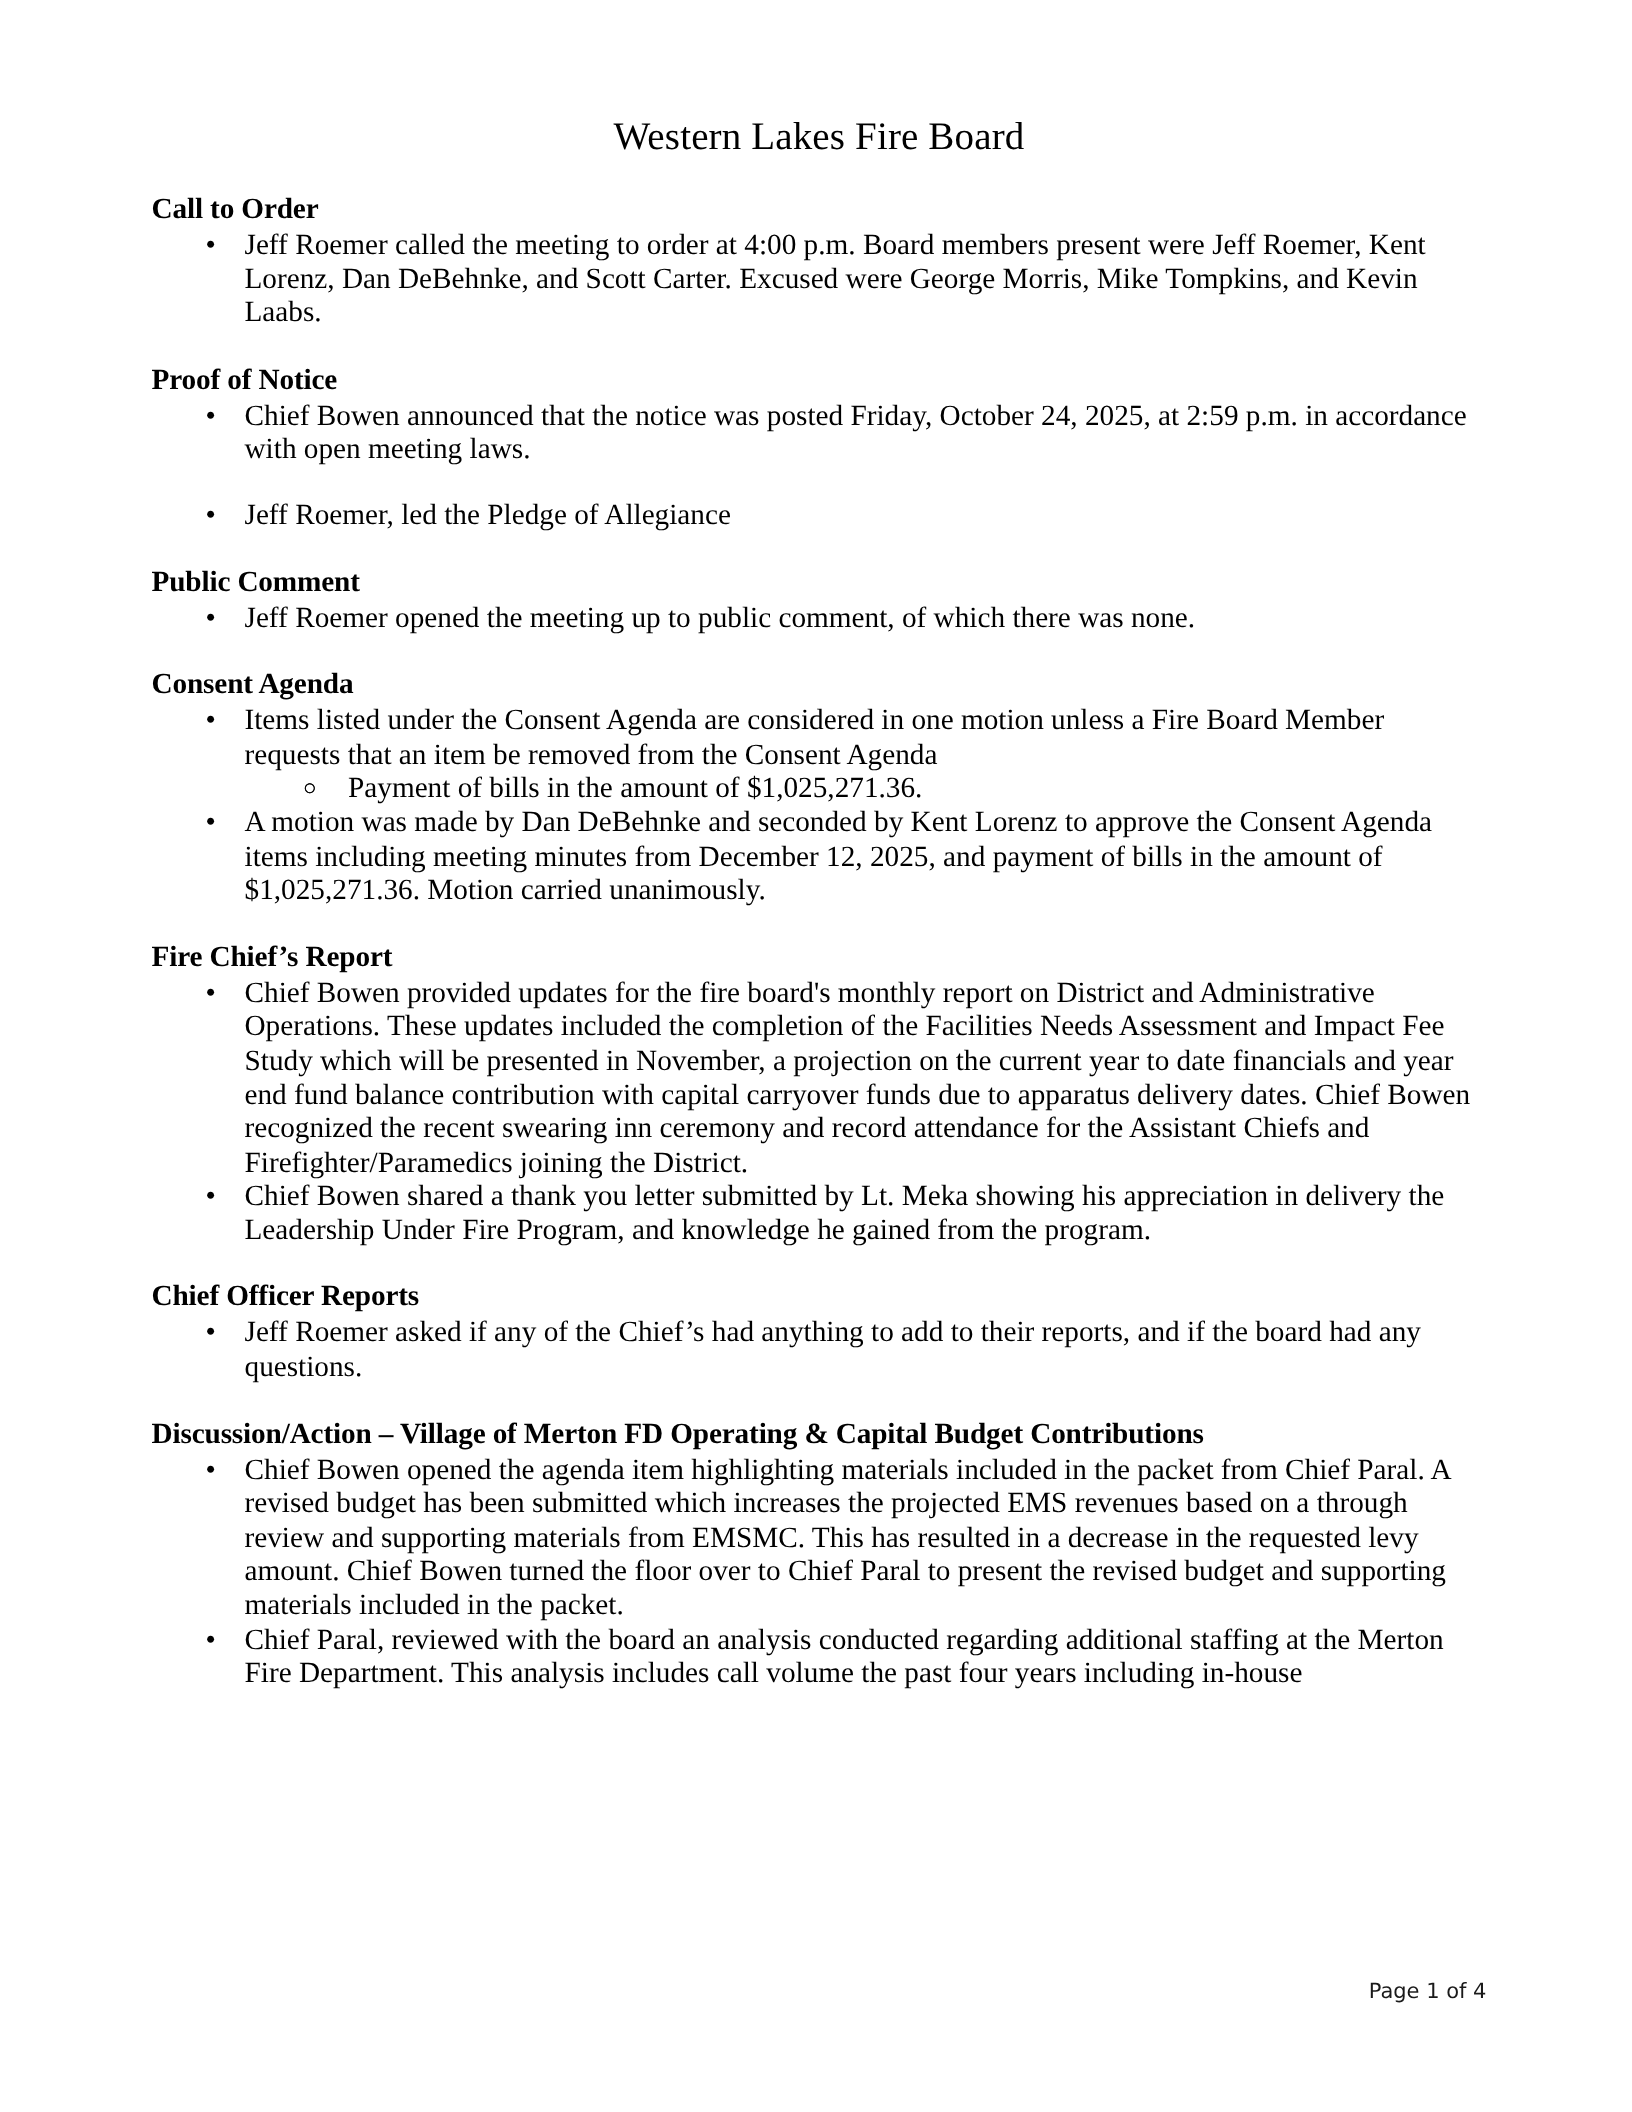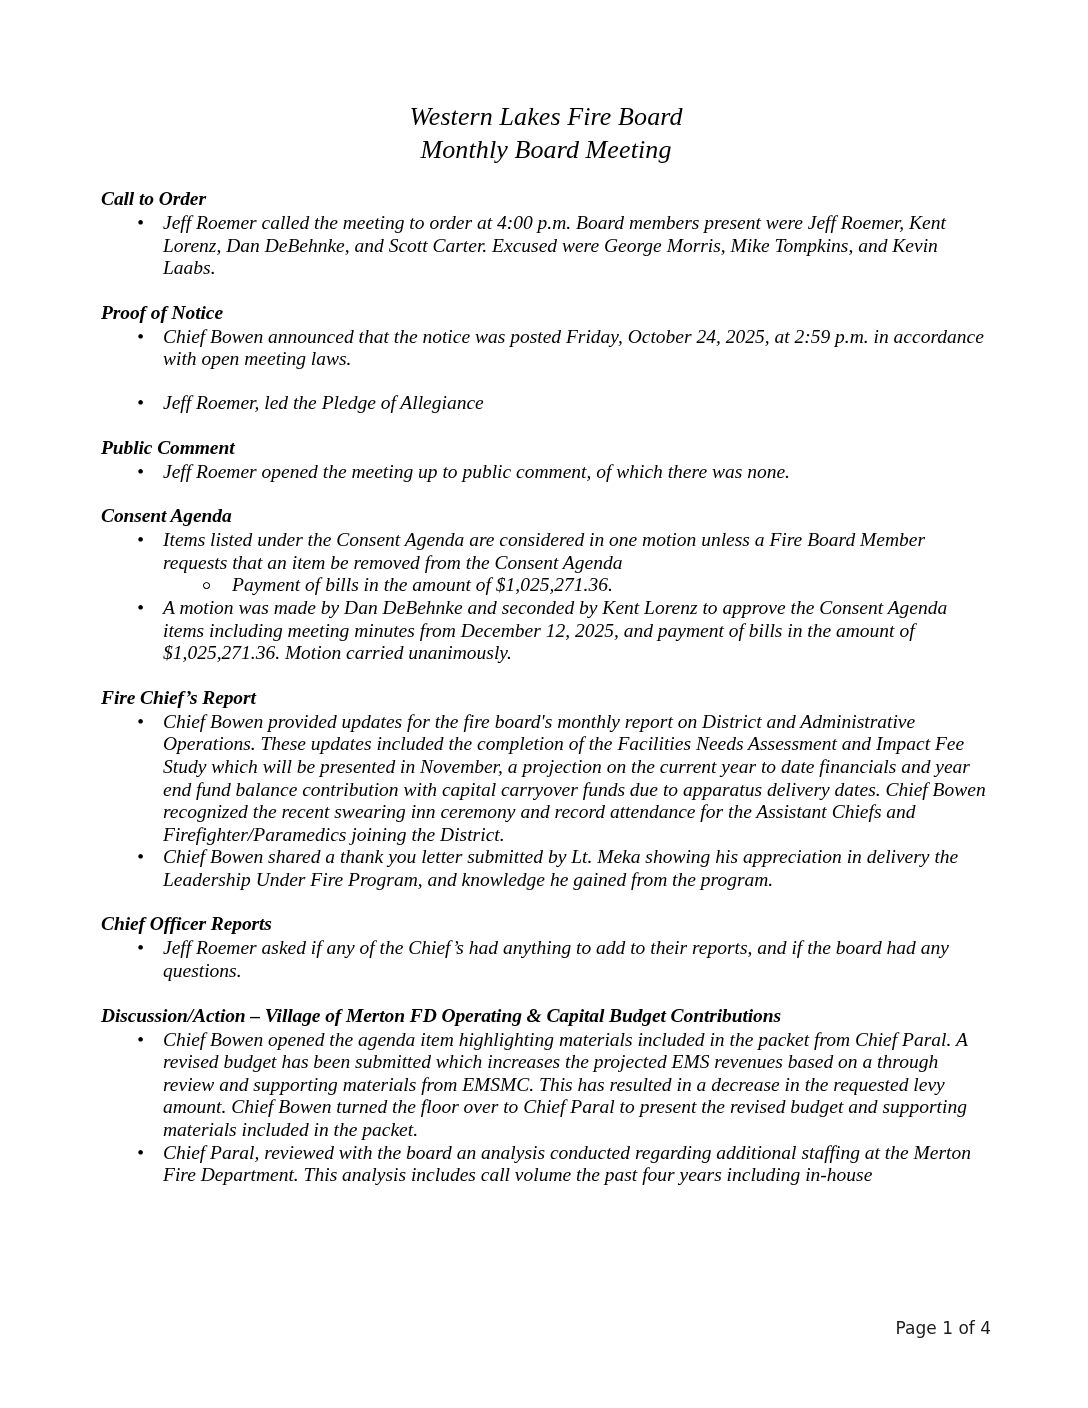--- a/index.html
+++ b/index.html
@@ -15,23 +15,22 @@
     position: relative;
     width: 1088px;
     height: 1408px;
     background: #ffffff;
     box-sizing: border-box;
     overflow: hidden;
   }
   .content {
     position: absolute;
     left: 101px;
-    top: 100px;
+    top: 74px;
     width: 890px;
-    font-style: italic;
   }
   .doc-title {
     text-align: center;
     font-size: 26px;
     line-height: 33px;
     font-weight: normal;
     letter-spacing: 0.1px;
   }
   .doc-title .line {
     display: block;
@@ -94,35 +93,34 @@
     font-size: 15px;
     line-height: 22.6px;
   }
   .footer {
     position: absolute;
     left: 101px;
     right: 97px;
     top: 1318px;
     text-align: right;
     font-family: "DejaVu Sans", "Liberation Sans", sans-serif;
-    font-size: 17px;
+    font-size: 14px;
     line-height: 20px;
     color: #1a1a1a;
   }
 </style>
 </head>
 <body>
 
 <div class="page">
 
   <div class="content">
 
     <div class="doc-title">
       <span class="line">Western Lakes Fire Board</span>
-      <span class="line">Monthly Board Meeting</span>
     </div>
 
     <div class="sections">
         <div class="section">
           <div class="section-heading">Call to Order</div>
           <ul class="bullets">
             <li class="bullet"><span class="marker">•</span><span>Jeff Roemer called the meeting to order at 4:00 p.m. Board members present were Jeff Roemer, Kent Lorenz, Dan DeBehnke, and Scott Carter. Excused were George Morris, Mike Tompkins, and Kevin Laabs.</span></li>
           </ul>
         </div>
         <div class="section">

